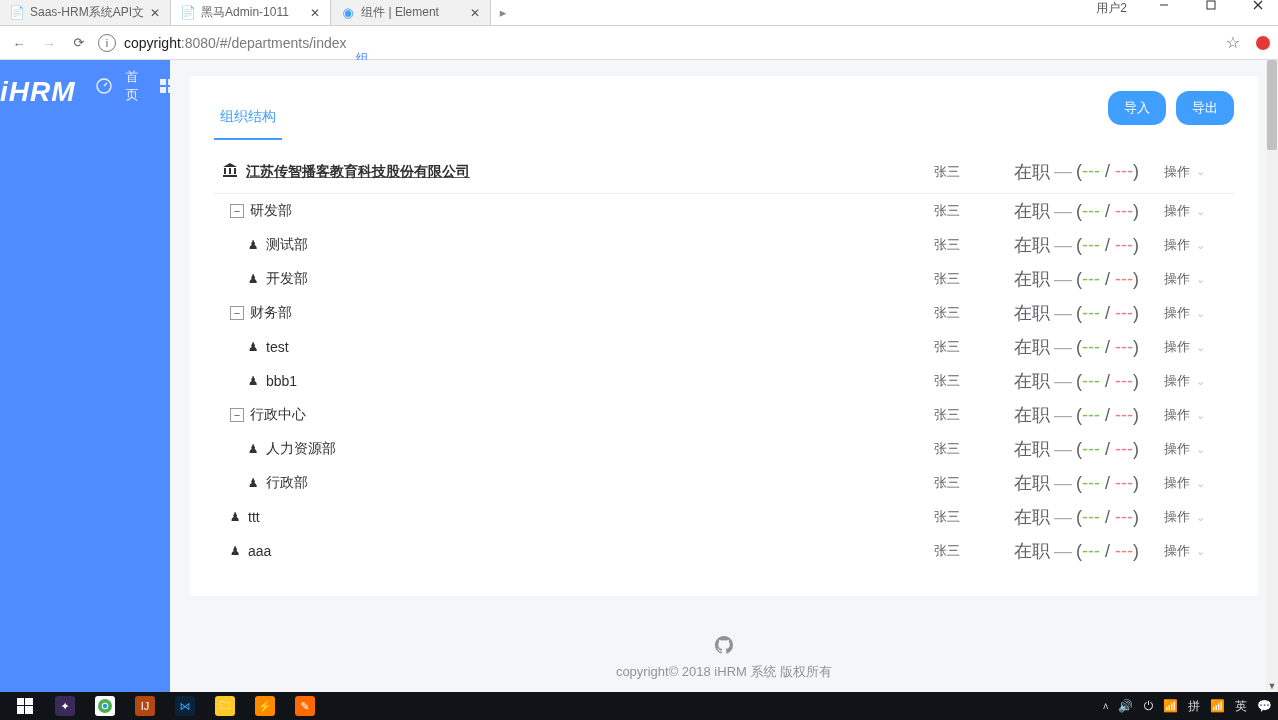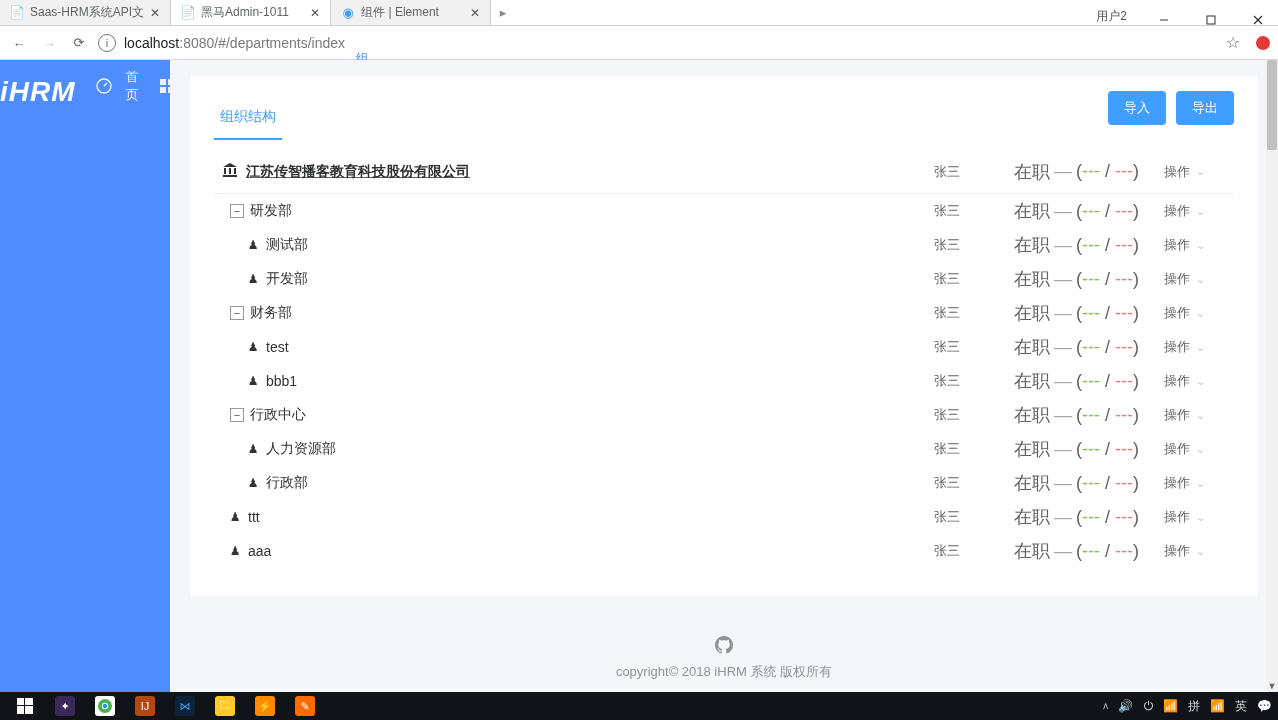--- a/index.html
+++ b/index.html
@@ -8,21 +8,21 @@
 
   
   .os-bar { height: 26px; background: #fff; display: flex; align-items: stretch; border-bottom: 1px solid #d0d0d0; }
   .tabs { display: flex; flex: 1; }
   .tab { display: flex; align-items: center; gap: 6px; padding: 0 10px; border-right: 1px solid #ccc; background: #f1f1f1; max-width: 185px; min-width: 160px; cursor: pointer; }
   .tab.active { background: #fff; }
   .tab .favicon { width: 14px; height: 14px; display: inline-flex; align-items: center; justify-content: center; }
   .tab .tablabel { flex: 1; white-space: nowrap; overflow: hidden; text-overflow: ellipsis; font-size: 12px; }
   .tab .close-x { font-size: 12px; color: #555; }
   .tab-add { width: 24px; display:flex; align-items:center; justify-content:center; color:#888; }
-  .os-controls { display: flex; align-items: flex-end; gap: 7px; }
+  .os-controls { display: flex; align-items: flex-start; gap: 7px; }
   .os-user { font-size: 12px; color: #555; padding: 0 10px; }
   .os-btn { width: 40px; display: flex; align-items: center; justify-content: center; color: #333; }
   .os-btn svg { width: 10px; height: 10px; }
 
   
   .addr-bar { height: 34px; display: flex; align-items: center; gap: 8px; padding: 0 8px; border-bottom: 1px solid #dcdcdc; }
   .nav-btn { width: 22px; height: 22px; display:flex; align-items:center; justify-content:center; color:#5f6368; }
   .nav-btn.disabled { color: #bdbdbd; }
   .addr-info { width: 18px; height: 18px; border:1px solid #777; border-radius:50%; display:flex; align-items:center; justify-content:center; font-size:11px; color:#666; }
   .url-box { flex:1; display:flex; align-items:baseline; font-size: 14px; }
@@ -45,21 +45,21 @@
   .scrollbar-v { position:absolute; right:0; top:0; width:12px; bottom:0; background:#f1f1f1; }
   .scrollbar-v .thumb { position:absolute; left:1px; right:1px; top:0; height:90px; background:#c1c1c1; border-radius:2px; }
   .scrollbar-v .arrow { position:absolute; left:0; right:0; height:12px; display:flex; align-items:center; justify-content:center; color:#666; font-size:9px;}
   .scrollbar-v .arrow.up{ top:0;} .scrollbar-v .arrow.down{ bottom:0;}
 
   .card { margin: 16px 20px; background:#fff; border-radius:2px; padding: 0 24px 24px; }
   .card-head { display:flex; align-items:center; justify-content:space-between; height:64px; }
   .tabbar { display:flex; height:100%; align-items:flex-end; }
   .card-tab { padding: 0 6px 12px; color:#409eff; font-size:14px; border-bottom:2px solid #409eff; }
   .btns { display:flex; gap:10px; }
-  .el-btn { padding: 8px 16px; background:#409eff; color:#fff; border:none; border-radius:4px; font-size:13px; cursor:pointer; }
+  .el-btn { padding: 8px 16px; background:#409eff; color:#fff; border:none; border-radius:13px; font-size:13px; cursor:pointer; }
 
   .tree { padding: 10px 0 4px; }
   .tree-row { display:flex; align-items:center; height:34px; border-bottom: 0; }
   .tree-row.head { border-bottom:1px solid #ebeef5; height:44px; }
   .tree-left { flex:1; display:flex; align-items:center; }
   .indent-0 { padding-left: 8px; text-decoration: underline; }
   .indent-1 { padding-left: 16px; }
   .indent-2 { padding-left: 34px; }
   .expander { width:14px; height:14px; border:1px solid #999; display:inline-flex; align-items:center; justify-content:center; font-size:11px; line-height:1; margin-right:6px; color:#555; cursor:pointer; }
   .leaf-icon { width:10px; display:inline-flex; justify-content:center; margin-right:8px; color:#333; font-size:12px; }
@@ -131,21 +131,21 @@
         </div>
     </div>
   </div>
 
   <div class="addr-bar">
     <div class="nav-btn">←</div>
     <div class="nav-btn disabled">→</div>
     <div class="nav-btn">⟳</div>
     <div class="addr-info">i</div>
     <div class="url-box">
-      <span class="url-host">localhost</span>
+      <span class="url-host">copyright</span>
         <span class="url-path">:8080/#/departments/index</span>
     </div>
     <span class="star">☆</span>
     <span class="ext-dot"></span>
   </div>
 
   <div class="app">
 
     <div class="sidebar">
       <div class="logo">

